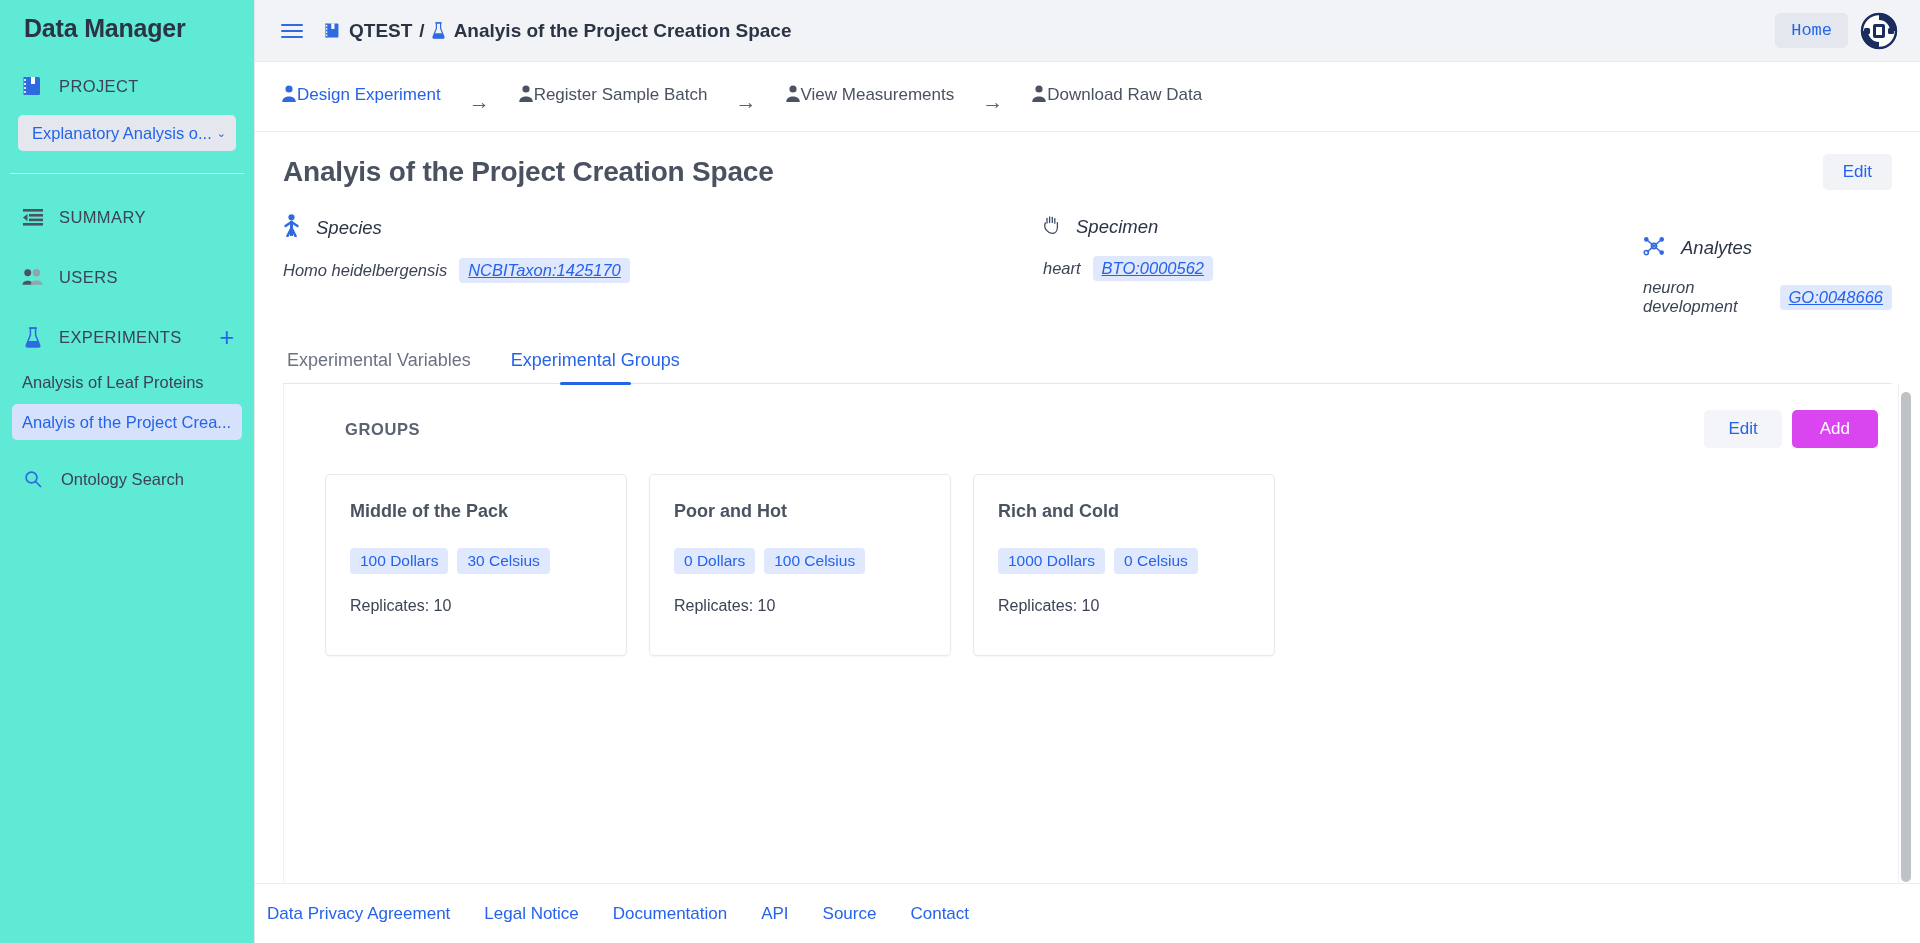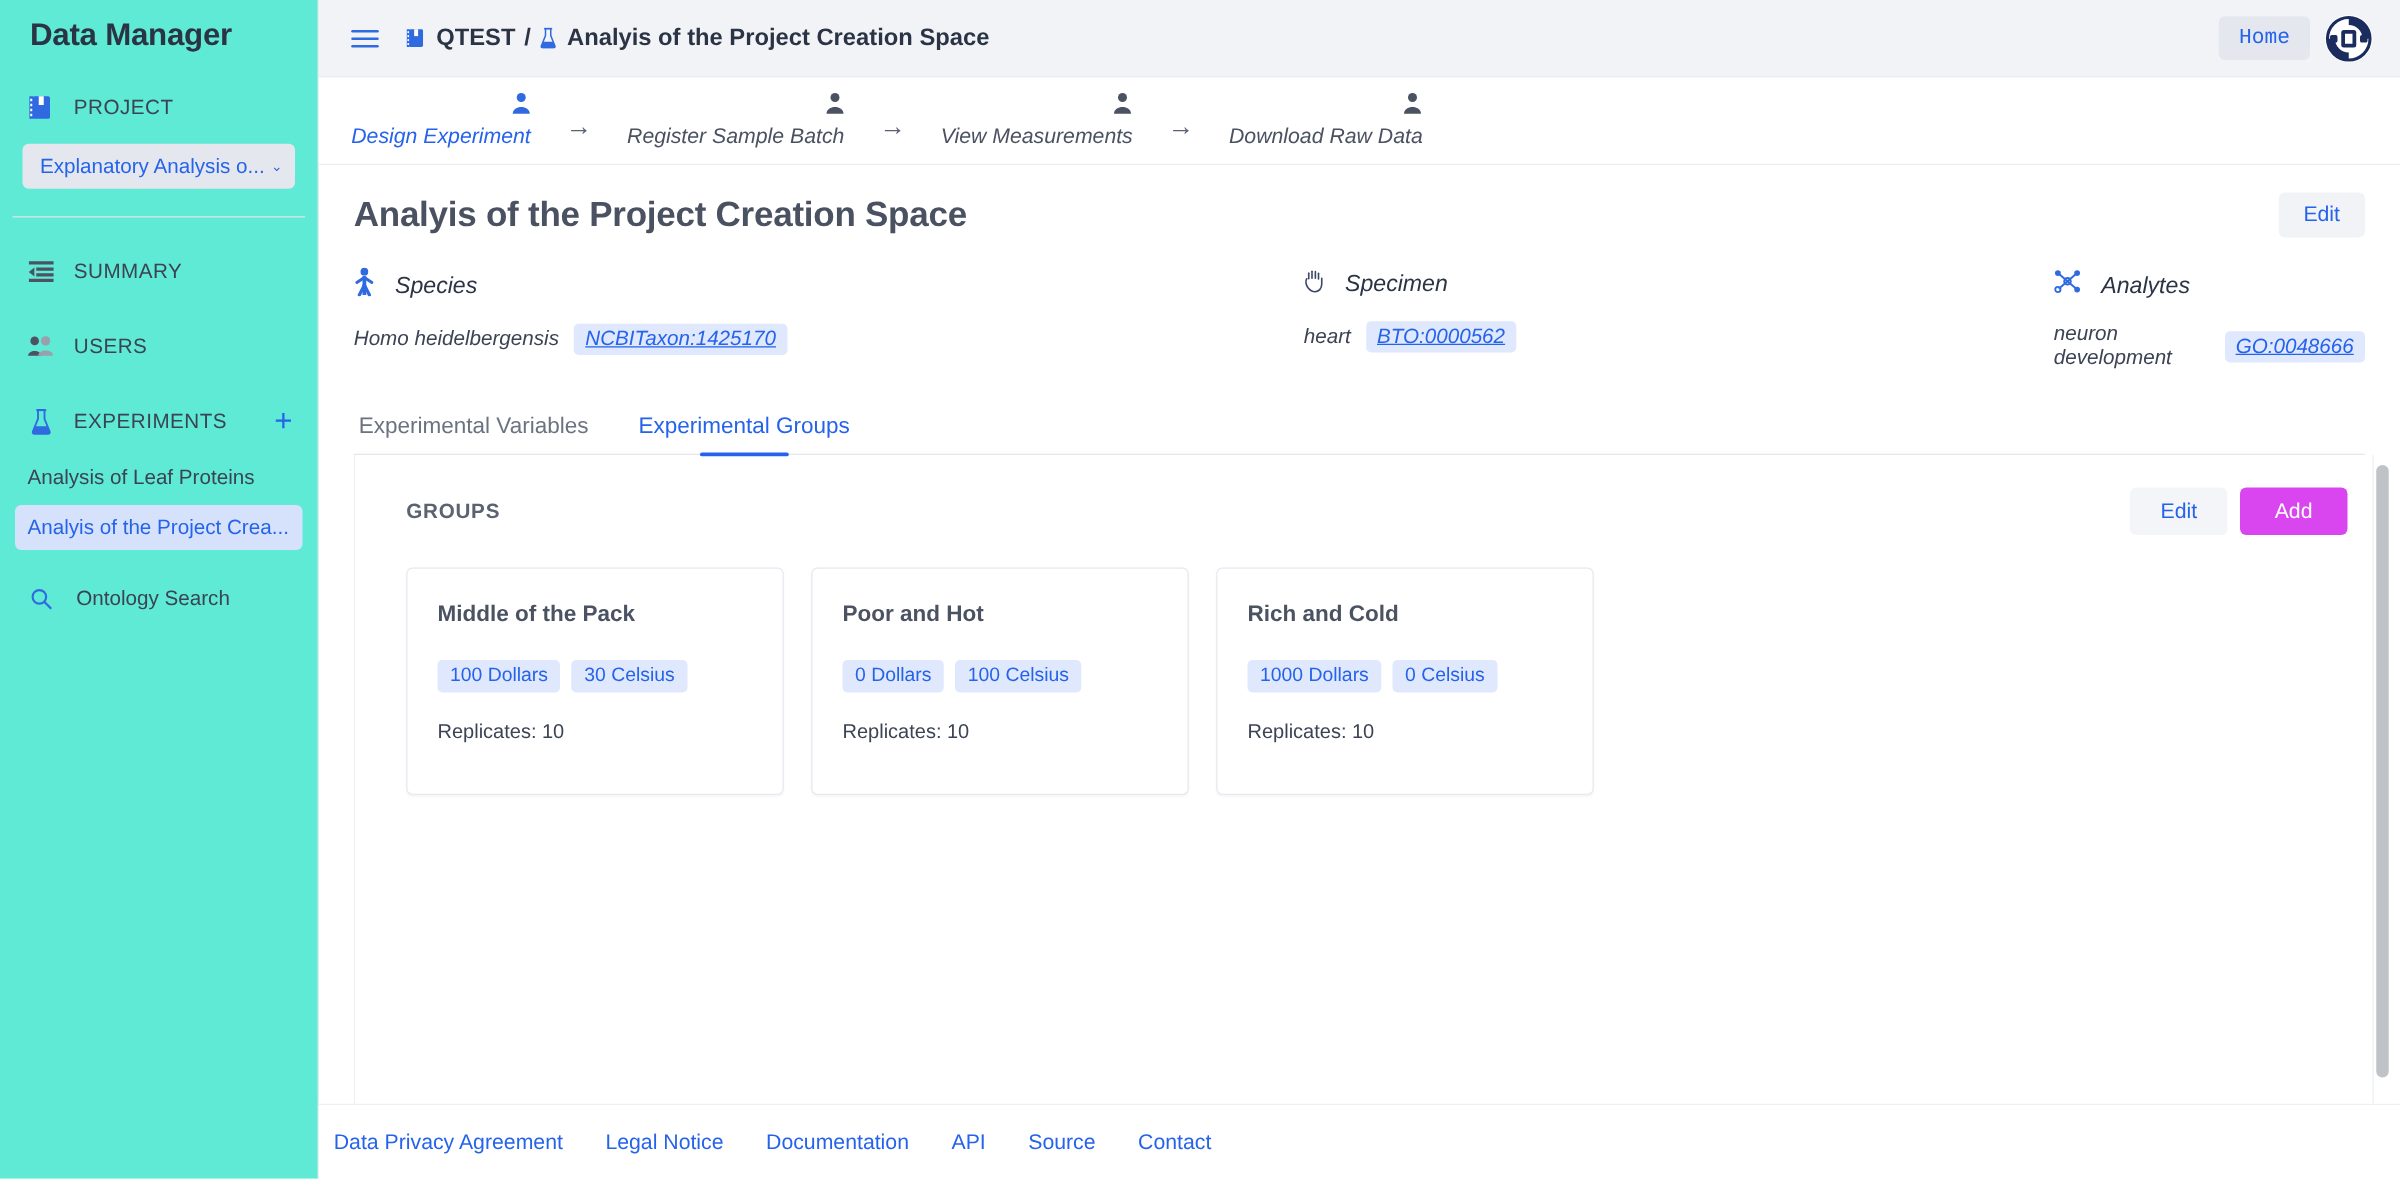--- a/index.html
+++ b/index.html
@@ -138,22 +138,22 @@
 
   
   #steps {
     height: 70px; min-height:70px;
     display: flex; align-items: center;
     padding-left: 20px;
     background: #ffffff;
     border-bottom: 1px solid #eceef2;
   }
   .step {
-    display: flex; flex-direction: column; align-items: flex-end;
-    cursor: pointer; padding: 0 6px; font-style: italic;
+    display: flex; flex-direction: row; align-items: flex-start;
+    cursor: pointer; padding: 0 6px;
   }
   .step .sicon { margin-bottom: 2px; }
   .step .slabel { font-size: 17px; color: #4a5262; white-space: nowrap; }
   .step.active .slabel { color: #2563eb; }
   .arrow { color: #5a6376; font-size: 21px; margin: 10px 22px 0 22px; }
 
   
   #titlerow {
     display:flex; align-items:center;
     padding: 22px 28px 0 28px;
@@ -166,21 +166,21 @@
   }
 
   
   #metarow {
     display: flex;
     padding: 24px 28px 0 28px;
   }
   .metacol { display:flex; flex-direction: column; font-style: italic; }
   .metacol.c1 { width: 760px; }
   .metacol.c2 { width: 600px; }
-  .metacol.c3 { flex:1; align-items: flex-end; }
+  .metacol.c3 { flex:1; align-items: flex-end; margin-top: 21px; }
   .metahead { display:flex; align-items:center; }
   .metahead .mlabel { font-size: 18.5px; color: #2b3445; margin-left: 16px; }
   .metavals { display:flex; align-items:center; margin-top: 17px; }
   .metavals .name { font-size: 16.5px; color: #3b4354; }
   .ont-chip {
     background: #dfe8fd; color: #2563eb; font-size: 16.5px;
     padding: 3px 9px; border-radius: 4px; margin-left: 12px;
     text-decoration: underline; cursor: pointer; white-space:nowrap;
   }
 
@@ -207,20 +207,21 @@
     overflow: hidden;
   }
   #panel {
     position:absolute; top:0; left:0; right: 0; bottom: 0;
     padding: 26px 0 0 0;
     overflow: hidden;
   }
   #groupshead {
     display:flex; align-items:center;
     padding: 0 42px 0 42px;
+    margin-left: 20px;
   }
   #groupstitle {
     font-size: 16.5px; font-weight: bold; color: #5b6372; letter-spacing:.6px;
   }
   .btn-edit {
     background: #f3f5f8; color:#2563eb; border:none; border-radius:5px;
     font-size: 17px; padding: 9px 24px; cursor:pointer; margin-left: 10px;
     font-family:"Liberation Sans", sans-serif;
   }
   .btn-add {

